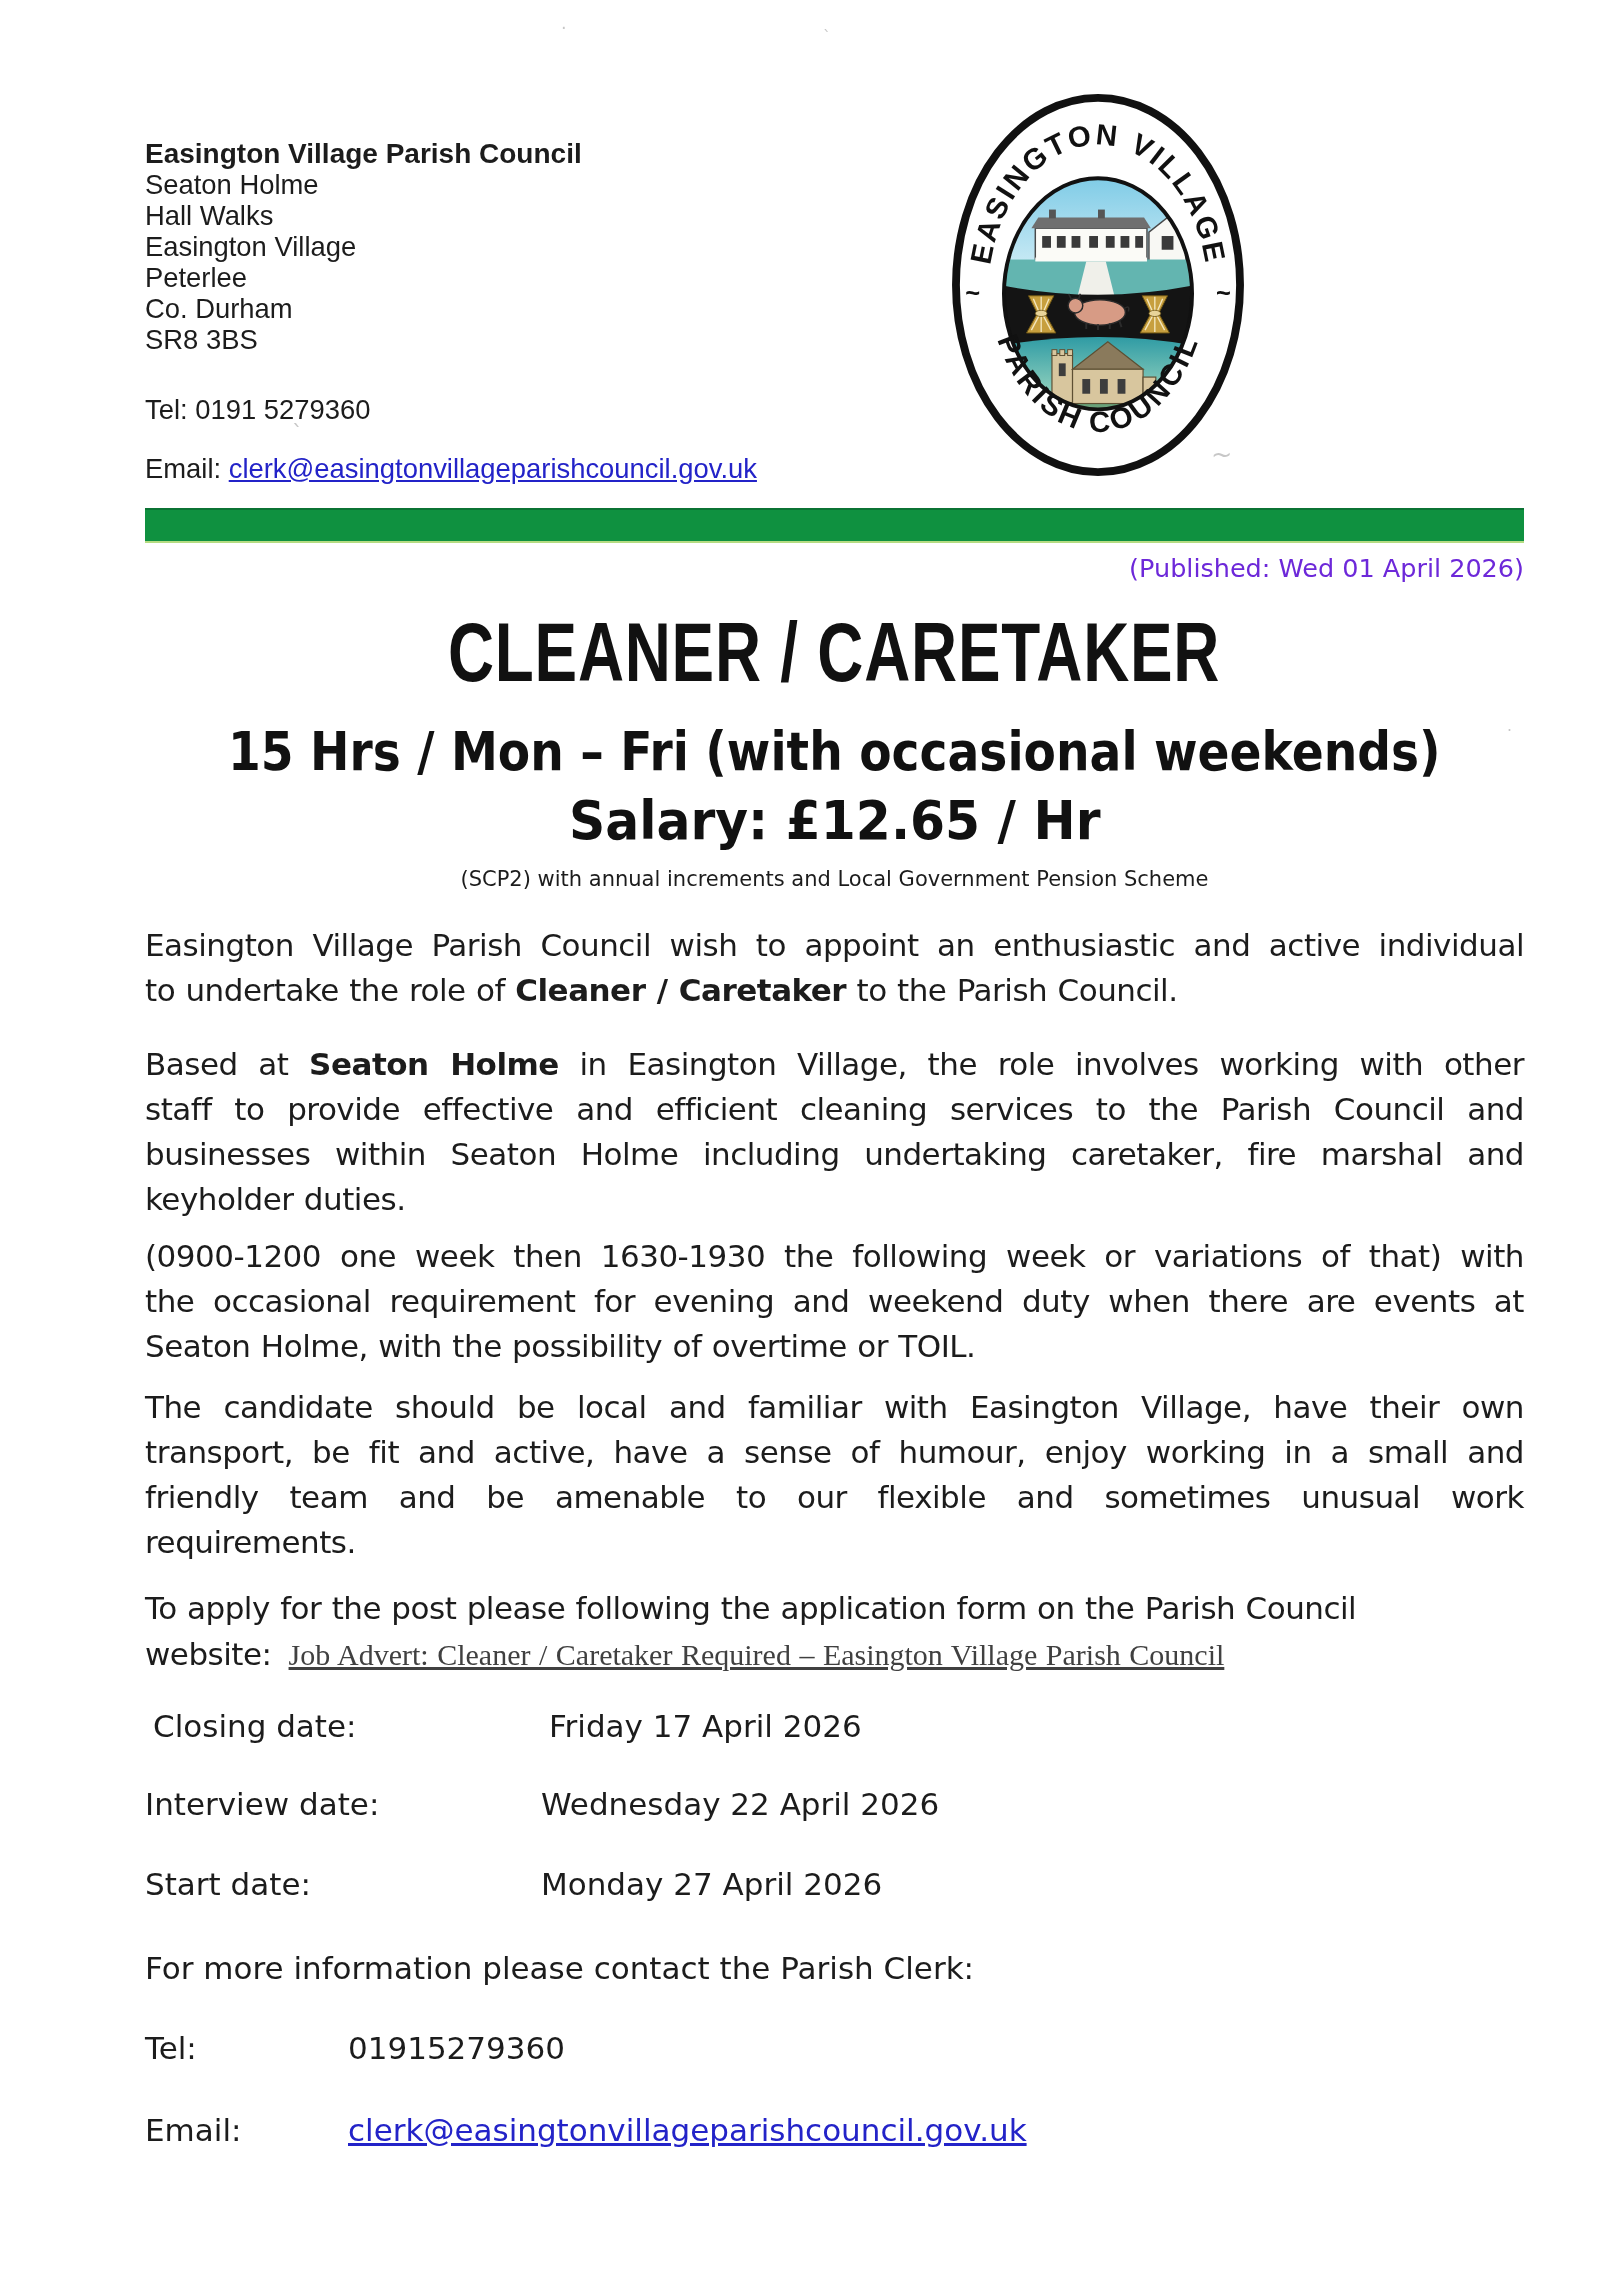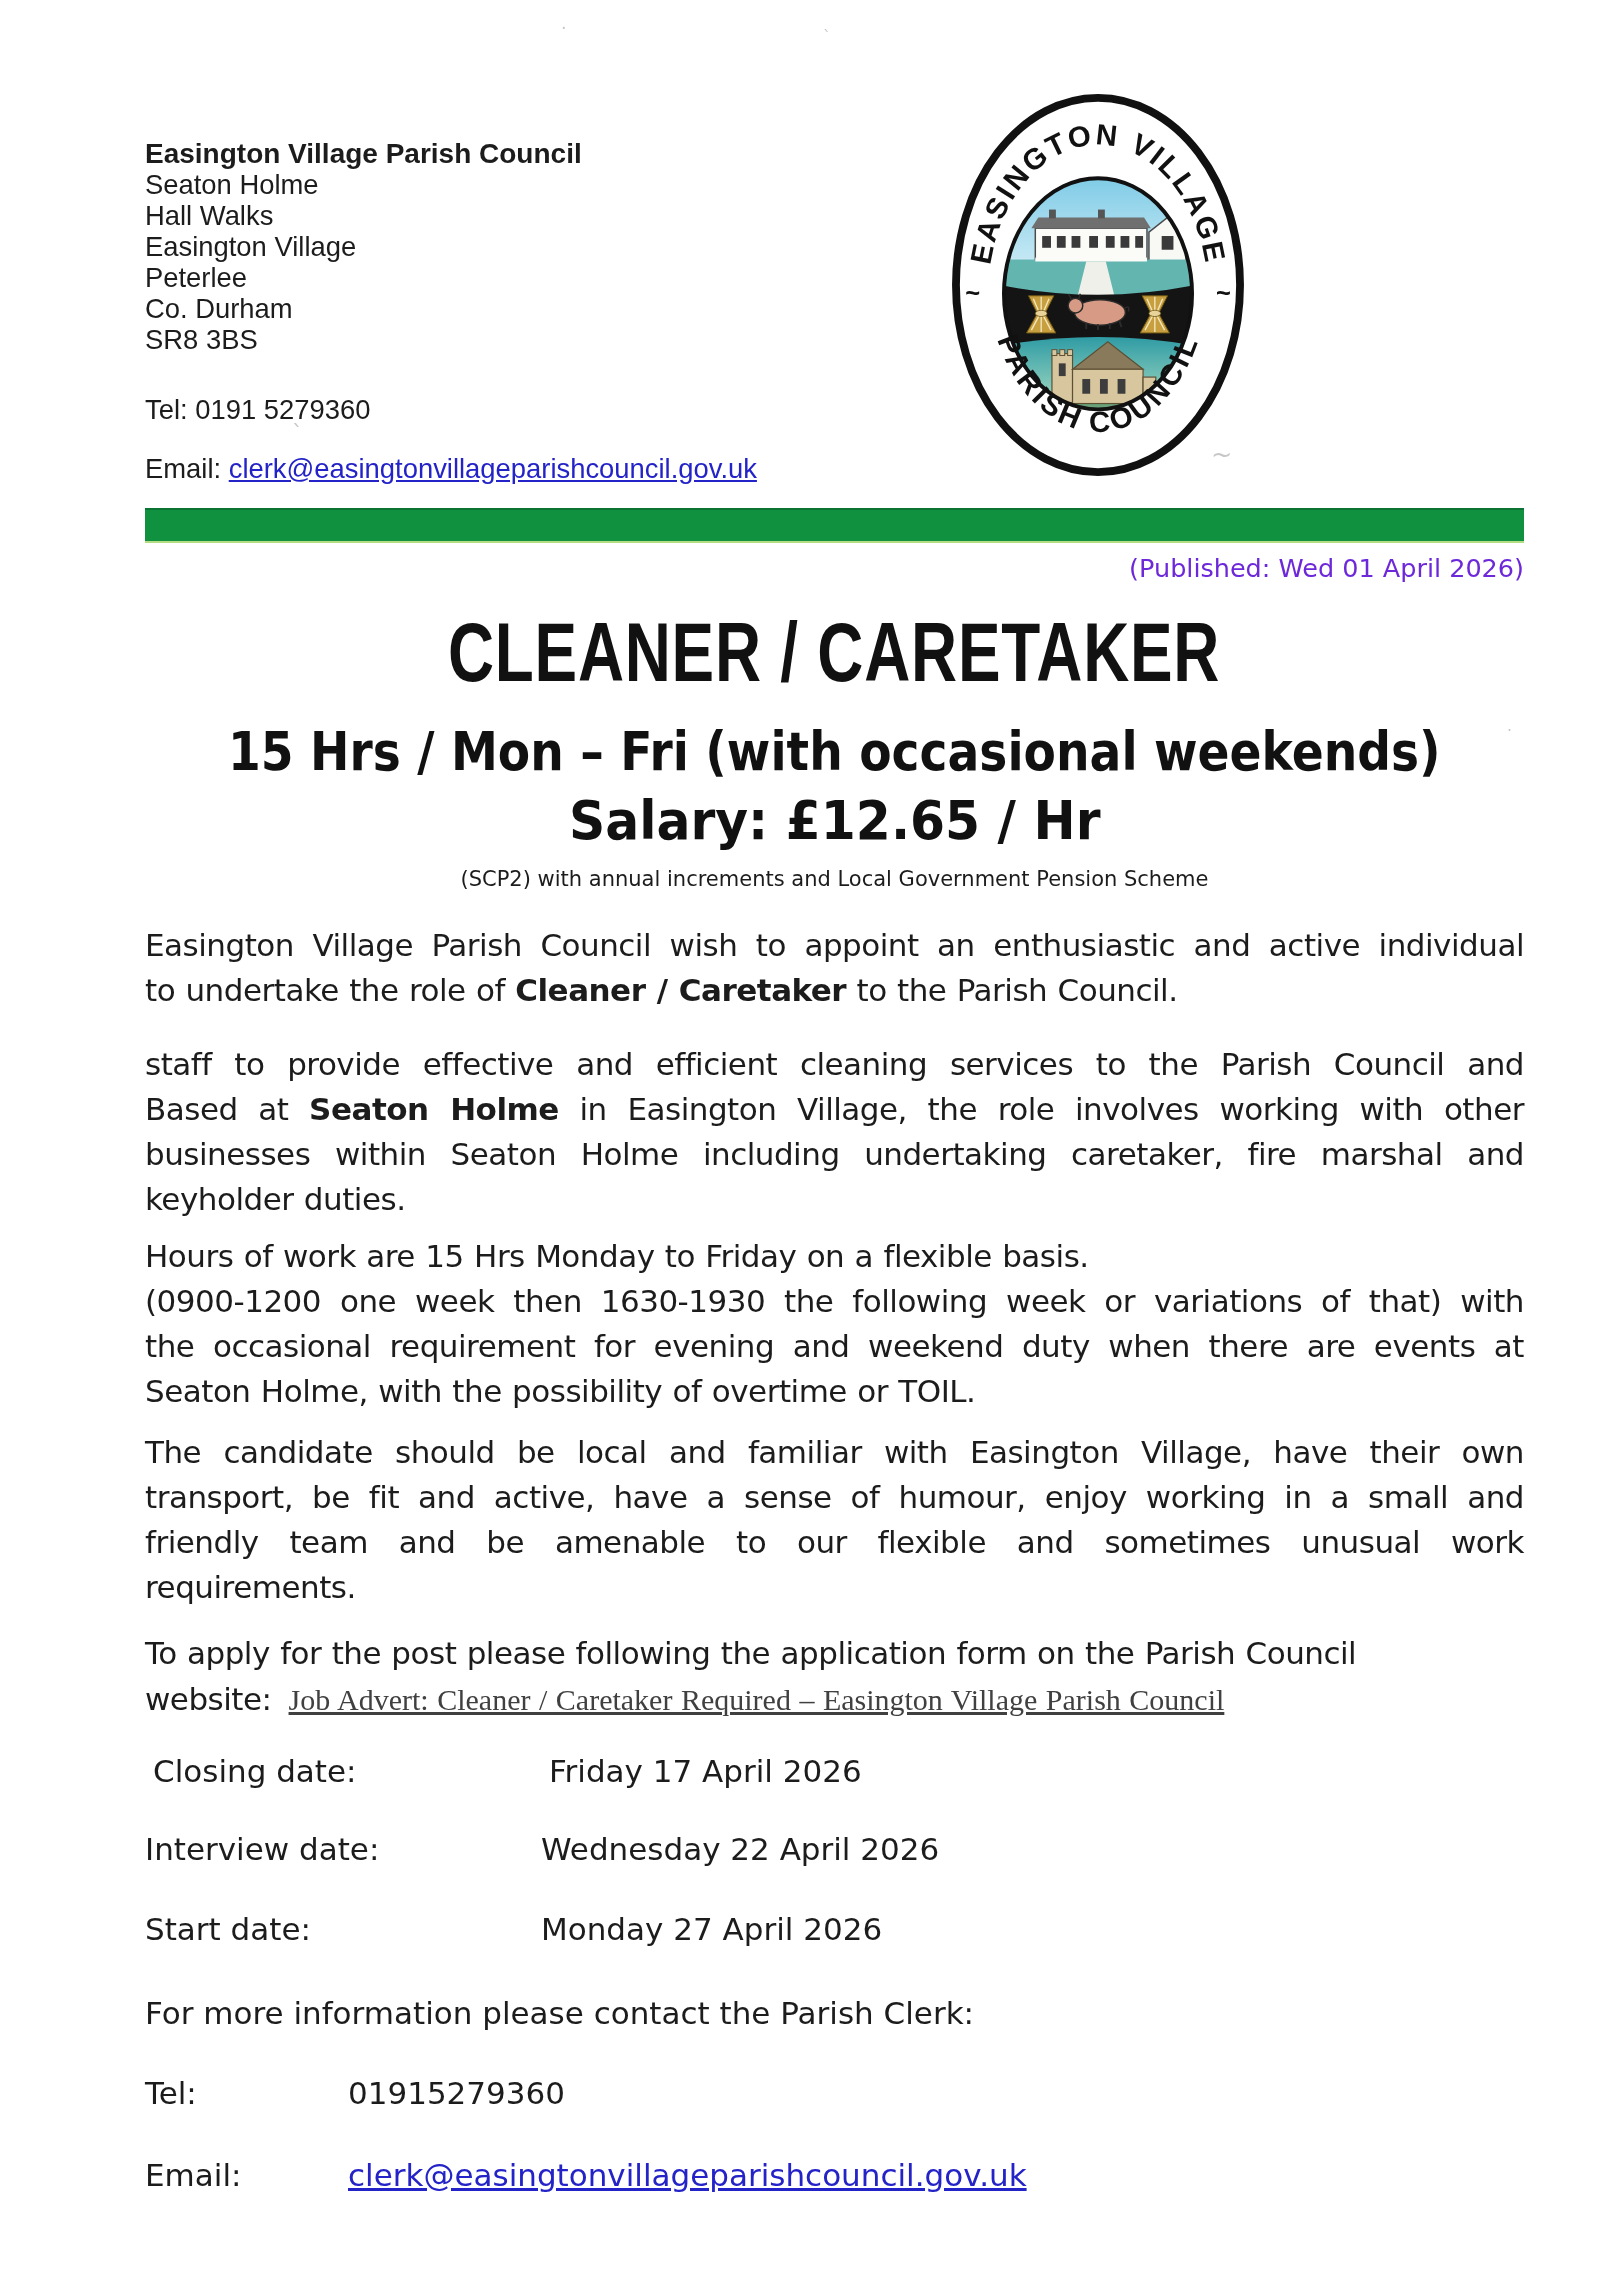--- a/index.html
+++ b/index.html
@@ -96,28 +96,27 @@
       <div class="job-salary"><span>Salary: £12.65 / Hr</span></div>
       <div class="job-pension">(SCP2) with annual increments and Local Government Pension Scheme</div>
     </div>
 
     <div class="para p1">
       <div class="jl">Easington Village Parish Council wish to appoint an enthusiastic and active individual</div>
       <div class="ll"><span>to undertake the role of </span><span class="b">Cleaner / Caretaker</span><span> to the Parish Council.</span></div>
     </div>
 
     <div class="para p2">
+      <div class="jl"><span>Based at </span><span class="b">Seaton Holme</span><span> in Easington Village, the role involves working with other</span></div>
       <div class="jl">staff to provide effective and efficient cleaning services to the Parish Council and</div>
-      <div class="jl"><span>Based at </span><span class="b">Seaton Holme</span><span> in Easington Village, the role involves working with other</span></div>
       <div class="jl">businesses within Seaton Holme including undertaking caretaker, fire marshal and</div>
       <div class="ll">keyholder duties.</div>
     </div>
 
     <div class="para p3">
-      <div class="ll">Hours of work are 15 Hrs Monday to Friday on a flexible basis.</div>
       <div class="jl">(0900-1200 one week then 1630-1930 the following week or variations of that) with</div>
       <div class="jl">the occasional requirement for evening and weekend duty when there are events at</div>
       <div class="ll">Seaton Holme, with the possibility of overtime or TOIL.</div>
     </div>
 
     <div class="para p4">
       <div class="jl">The candidate should be local and familiar with Easington Village, have their own</div>
       <div class="jl">transport, be fit and active, have a sense of humour, enjoy working in a small and</div>
       <div class="jl">friendly team and be amenable to our flexible and sometimes unusual work</div>
       <div class="ll">requirements.</div>

